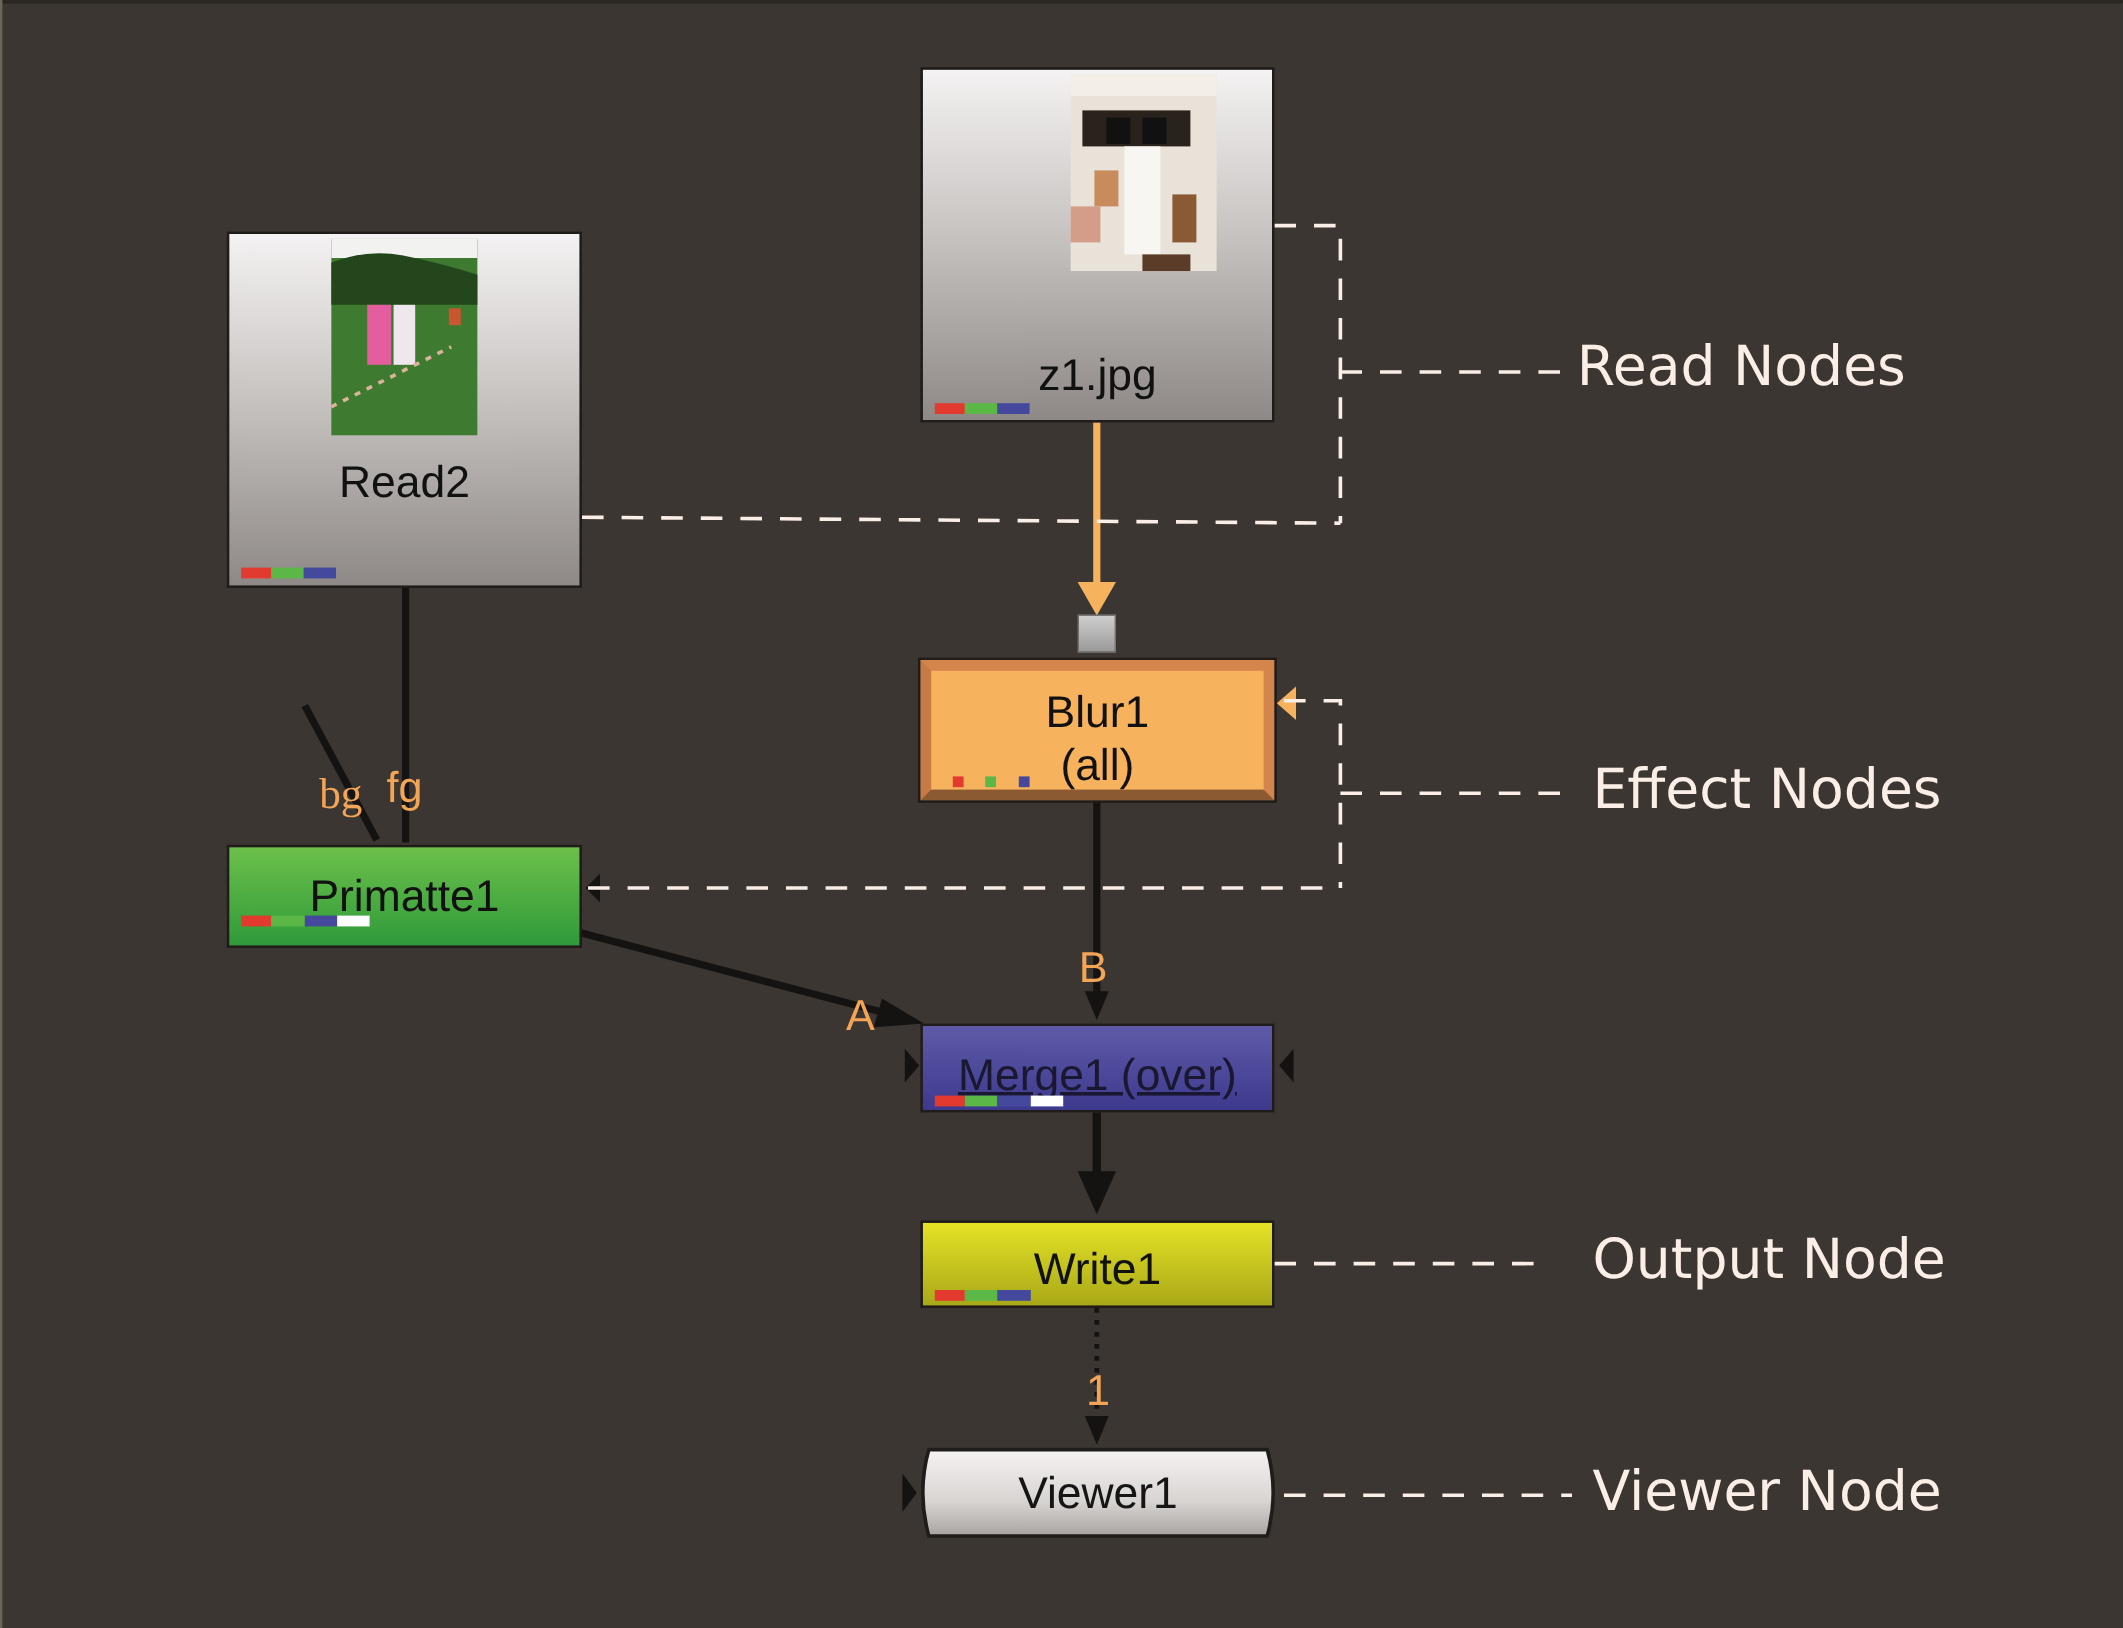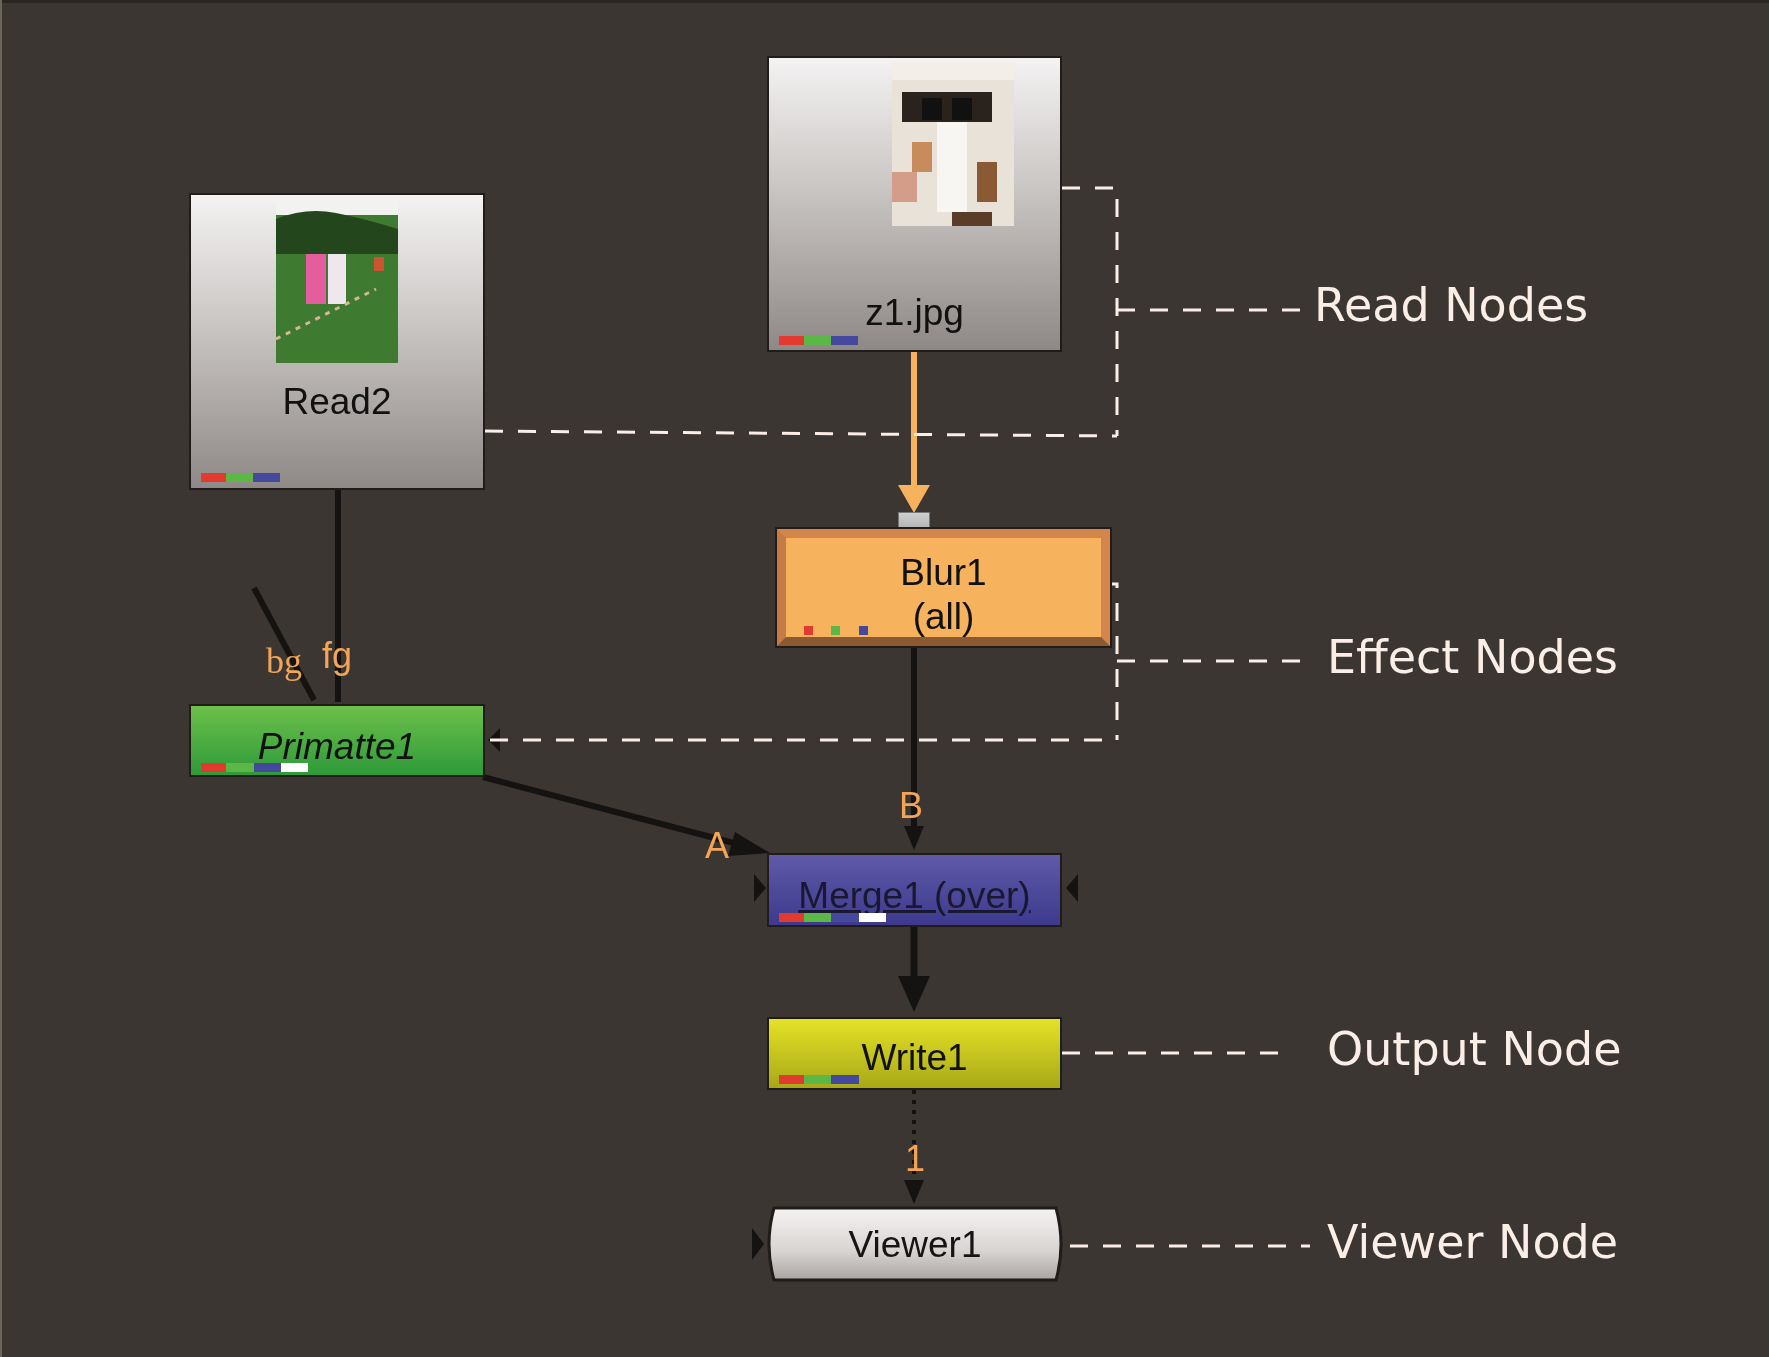--- a/index.html
+++ b/index.html
@@ -109,35 +109,35 @@
     <line x1="0" y1="140" x2="100" y2="90" stroke="#d7b49a" stroke-width="3" stroke-dasharray="5,6"></line>
   </svg>
   <div class="name" style="top:186px;">Read2</div>
   <div class="chan ch-r" style="left:10px; top:278px; width:25px;"></div>
   <div class="chan ch-g" style="left:35px; top:278px; width:27px;"></div>
   <div class="chan ch-b" style="left:62px; top:278px; width:27px;"></div>
 </div>
 
 <div class="inputbox" style="left:898px; top:512px;"></div>
 
-<div class="node blur" style="left:767px; top:529px; width:333px; height:117px;margin-left:10px;">
+<div class="node blur" style="left:767px; top:550px; width:295px; height:117px;">
   <div class="name" style="top:14px;">Blur1</div>
   <div class="name" style="top:58px;">(all)</div>
   <div class="chan ch-r" style="left:18px; top:88px; width:9px;"></div>
   <div class="chan ch-g" style="left:45px; top:88px; width:9px;"></div>
   <div class="chan ch-b" style="left:73px; top:88px; width:9px;"></div>
 </div>
 
 <div class="pin" style="left:266px; top:640px;font-family:Liberation Serif, serif;">bg</div>
 <div class="pin" style="left:322px; top:635px;">fg</div>
 <div class="pin" style="left:705px; top:825px;">A</div>
 <div class="pin" style="left:899px; top:785px;">B</div>
 <div class="pin" style="left:905px; top:1138px;">1</div>
 
-<div class="node primatte" style="left:189px; top:704px; width:296px; height:73px;font-style:italic;">
+<div class="node primatte" style="left:189px; top:704px; width:296px; height:86px;">
   <div class="name" style="top:20px;">Primatte1</div>
   <div class="chan ch-r" style="left:10px; top:57px; width:25px;"></div>
   <div class="chan ch-g" style="left:35px; top:57px; width:28px;"></div>
   <div class="chan ch-b" style="left:63px; top:57px; width:27px;"></div>
   <div class="chan ch-w" style="left:90px; top:57px; width:27px;"></div>
 </div>
 
 <div class="node merge" style="left:767px; top:853px; width:295px; height:74px;">
   <div class="name" style="top:20px; color:#1a1830;text-decoration:underline;">Merge1 (over)</div>
   <div class="chan ch-r" style="left:10px; top:58px; width:25px;"></div>

